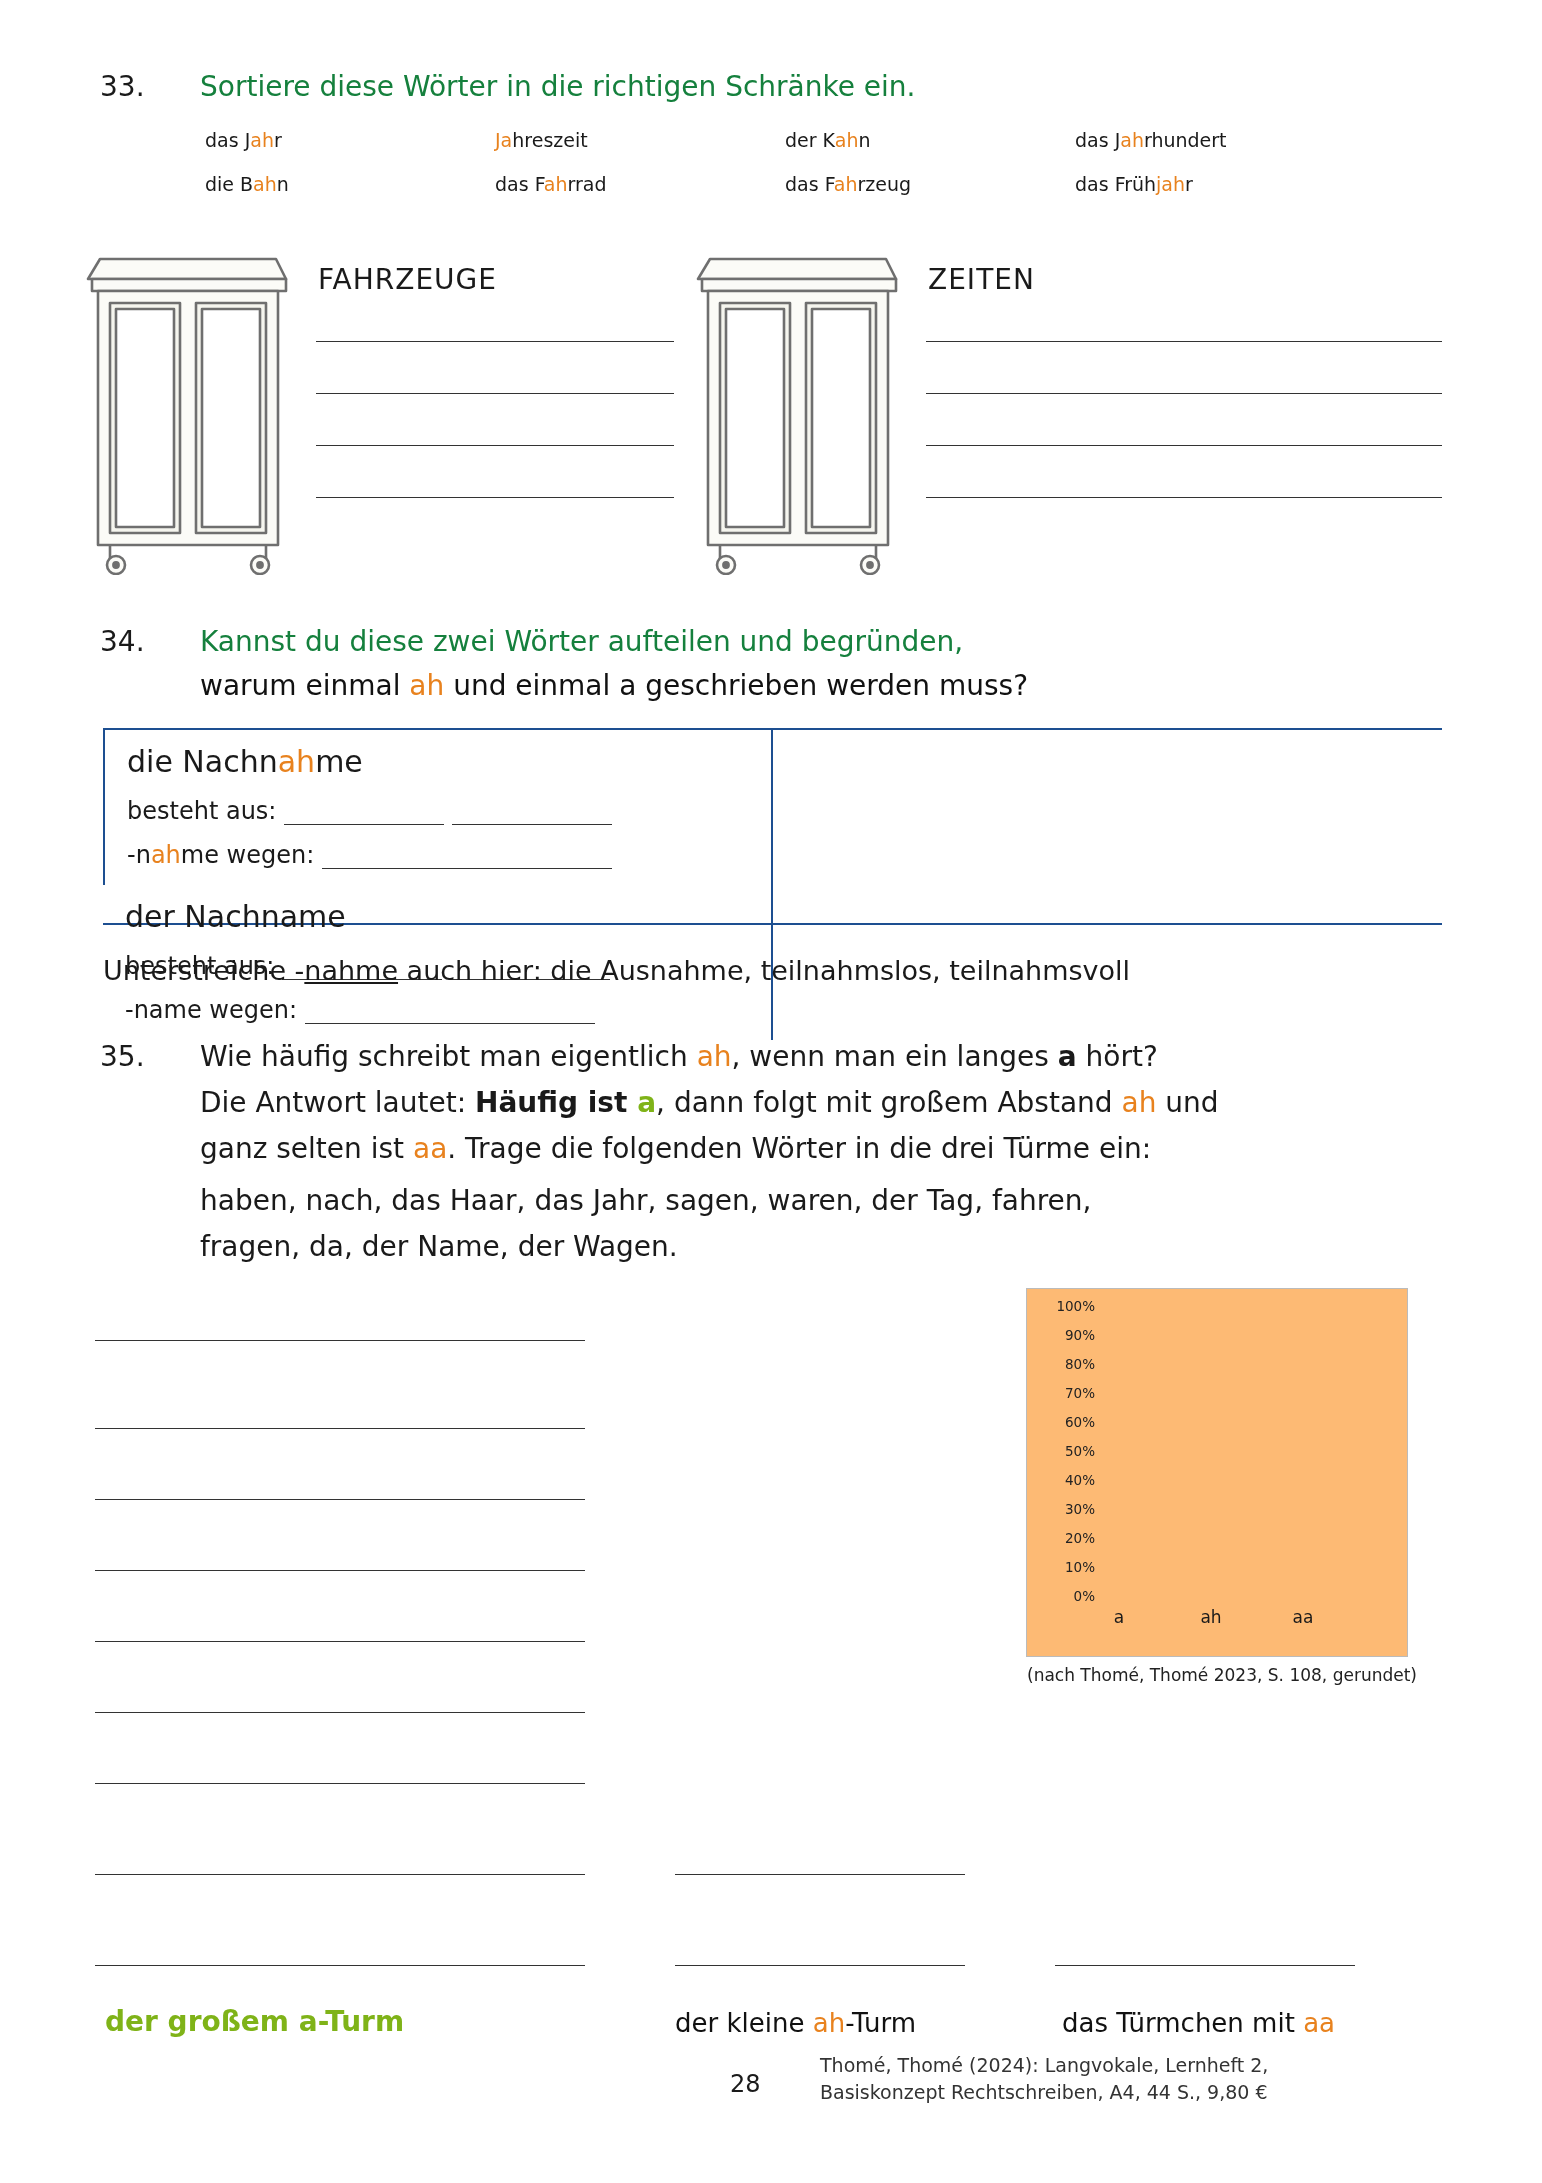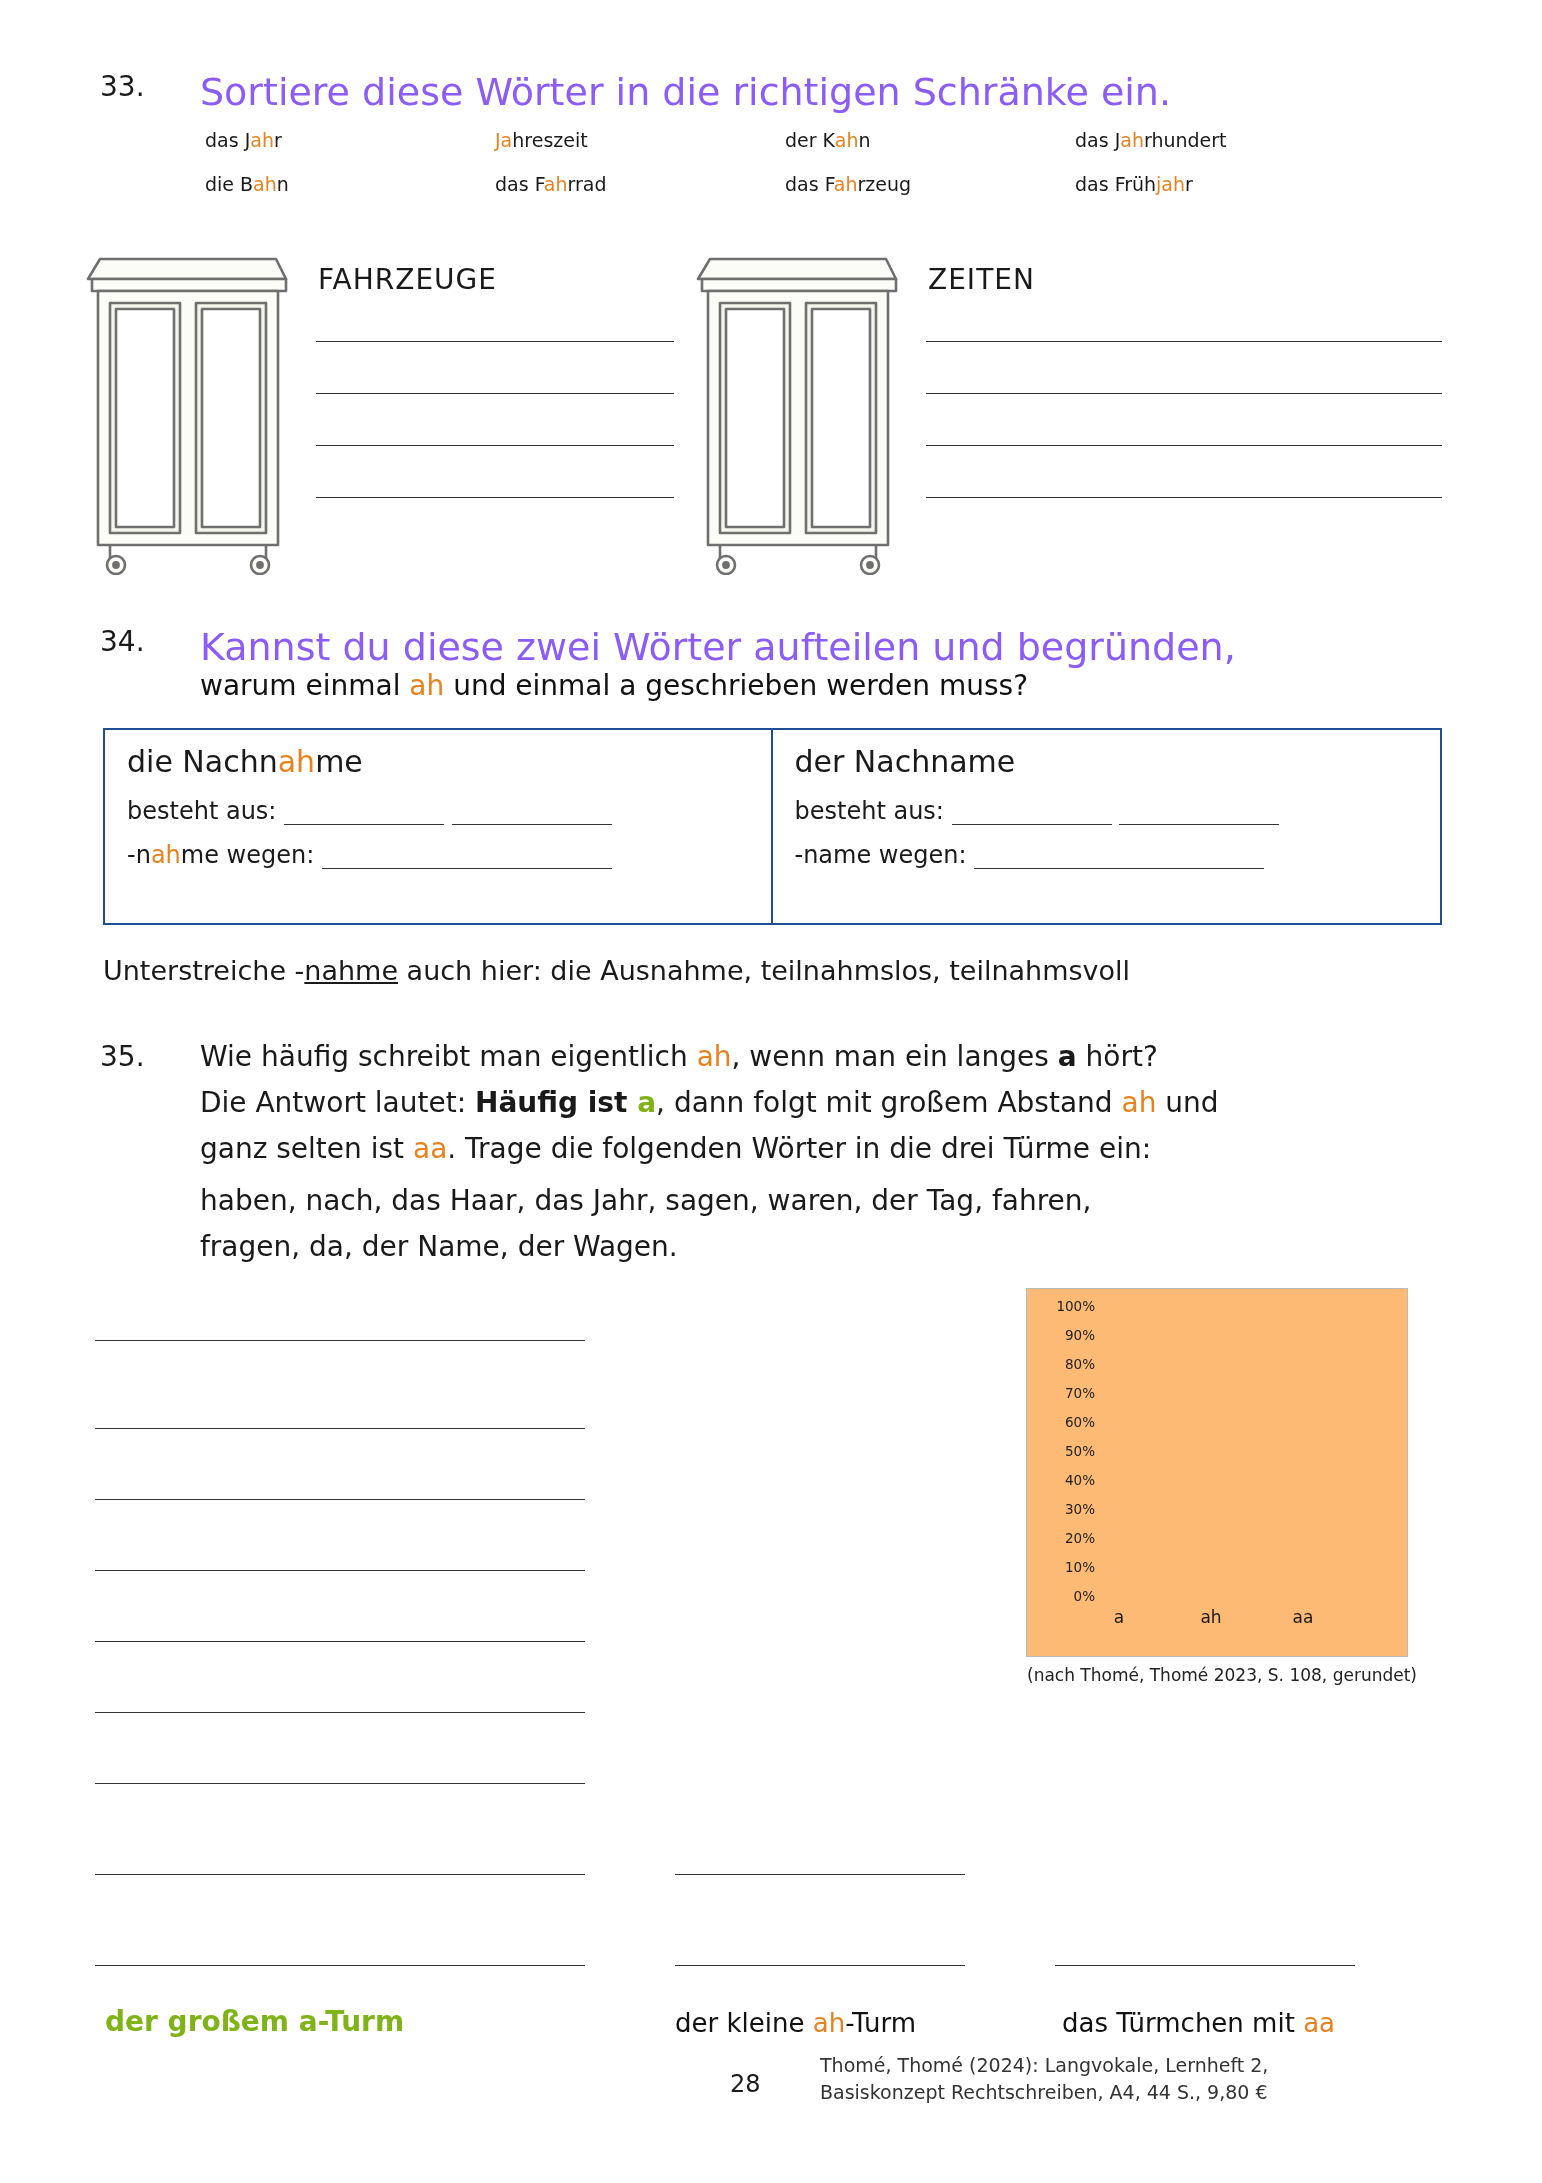--- a/index.html
+++ b/index.html
@@ -26,22 +26,22 @@
   .ex {
     position: absolute;
   }
   .ex-num {
     position: absolute;
     font-size: 28px;
     color: #1a1a1a;
   }
   .ex-title {
     position: absolute;
-    font-size: 38px;
-    color: #8b5cf6;
+    font-size: 28px;
+    color: #15803d;
     white-space: nowrap;
   }
 
   #ex33 { left: 0; top: 70px; width: 1542px; }
   #ex33 .ex-num { left: 100px; top: 0; }
   #ex33 .ex-title { left: 200px; top: 0; }
 
   .wordgrid {
     position: absolute;
     left: 205px;
@@ -83,20 +83,21 @@
 
   .boxpair {
     position: absolute;
     left: 103px;
     top: 103px;
     width: 1339px;
     height: 193px;
     border-top: 2.4px solid #1d4f91;
     border-bottom: 2.4px solid #1d4f91;
     display: flex;
+    flex-direction: column;
   }
   .boxhalf {
     width: 50%;
     box-sizing: border-box;
     padding: 14px 22px 0 22px;
     position: relative;
   }
   .boxhalf.left { border-right: 2.4px solid #1d4f91; border-left: 2.4px solid #1d4f91; }
   .boxhalf.right { border-right: 2.4px solid #1d4f91; }
   .boxhalf .head {

